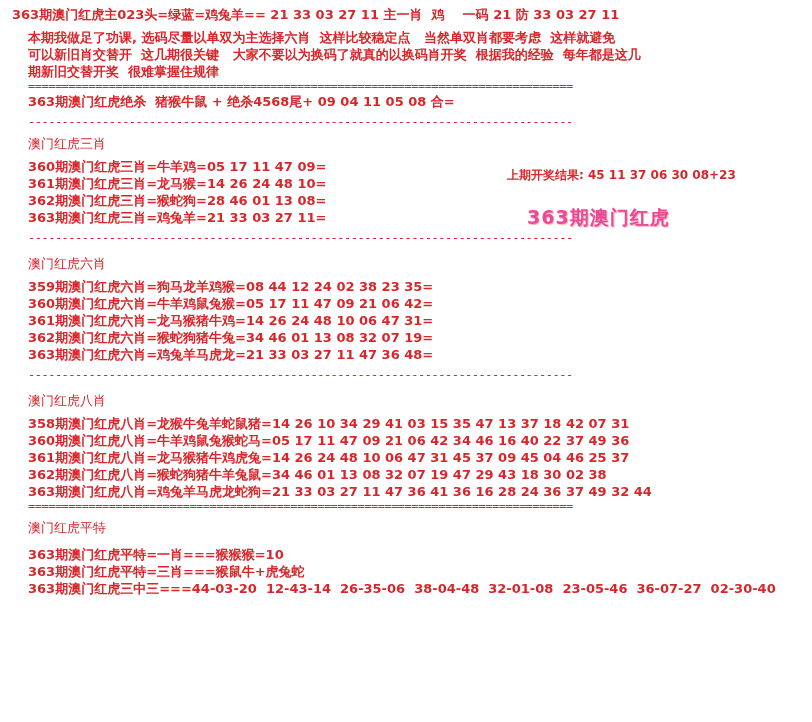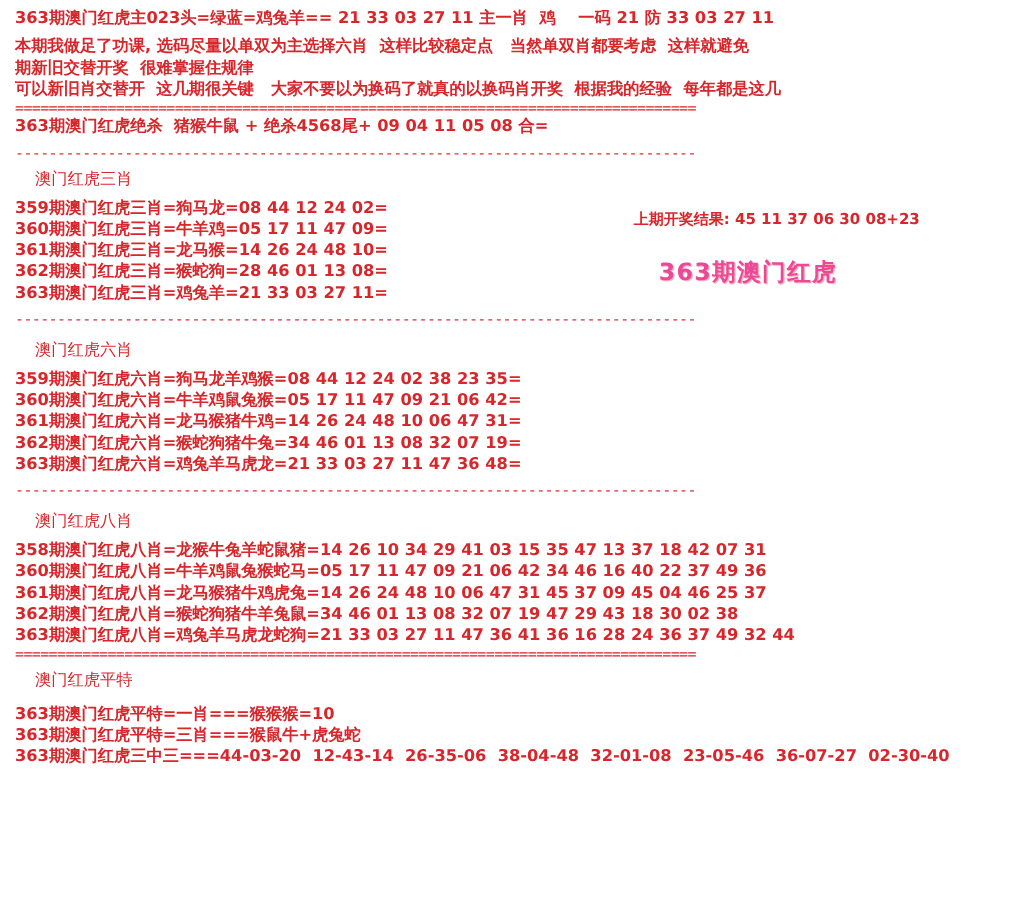--- a/index.html
+++ b/index.html
@@ -22,21 +22,21 @@
   .rule{
     color:#d8262b;
     font-size:12px;
     line-height:13px;
     white-space:pre;
     overflow:hidden;
     letter-spacing:-0.5px;
     font-family:"DejaVu Sans Mono","Liberation Mono",monospace;
   }
   .indent{padding-left:28px;}
-  .indent2{padding-left:12px;}
+  .indent2{padding-left:28px;}
   .sp6{height:6px;}
   .sp10{height:10px;}
   .header-line{padding-left:12px;padding-top:6px;}
   .big-title{
     position:absolute;
     left:527px;top:205px;
     font-size:19px;
     font-weight:bold;
     color:#ec4899;
     letter-spacing:1px;
@@ -56,36 +56,35 @@
 </head>
 <body>
 
 <div class="page">
 
   <div class="line header-line">363期澳门红虎主023头=绿蓝=鸡兔羊== 21 33 03 27 11 主一肖  鸡    一码 21 防 33 03 27 11</div>
 
   <div class="sp6"></div>
 
   <div class="line indent2">本期我做足了功课, 选码尽量以单双为主选择六肖  这样比较稳定点   当然单双肖都要考虑  这样就避免</div>
+  <div class="line indent2">可以新旧肖交替开  这几期很关键   大家不要以为换码了就真的以换码肖开奖  根据我的经验  每年都是这几</div>
   <div class="line indent2">期新旧交替开奖  很难掌握住规律</div>
-  <div class="line indent2">可以新旧肖交替开  这几期很关键   大家不要以为换码了就真的以换码肖开奖  根据我的经验  每年都是这几</div>
 
   <div class="rule indent2">=================================================================================</div>
 
   <div class="line indent2">363期澳门红虎绝杀  猪猴牛鼠 + 绝杀4568尾+ 09 04 11 05 08 合=</div>
 
   <div class="sp6"></div>
 
   <div class="rule indent2">---------------------------------------------------------------------------------</div>
 
   <div class="sp6"></div>
 
   <div class="line indent sect-title">澳门红虎三肖</div>
   <div class="sp6"></div>
-  <div class="line indent2">359期澳门红虎三肖=狗马龙=08 44 12 24 02=</div>
   <div class="line indent2">360期澳门红虎三肖=牛羊鸡=05 17 11 47 09=</div>
   <div class="line indent2">361期澳门红虎三肖=龙马猴=14 26 24 48 10=</div>
   <div class="line indent2">362期澳门红虎三肖=猴蛇狗=28 46 01 13 08=</div>
   <div class="line indent2">363期澳门红虎三肖=鸡兔羊=21 33 03 27 11=</div>
   <div class="sp6"></div>
   <div class="rule indent2">---------------------------------------------------------------------------------</div>
   <div class="sp10"></div>
 
   <div class="line indent sect-title">澳门红虎六肖</div>
   <div class="sp6"></div>

